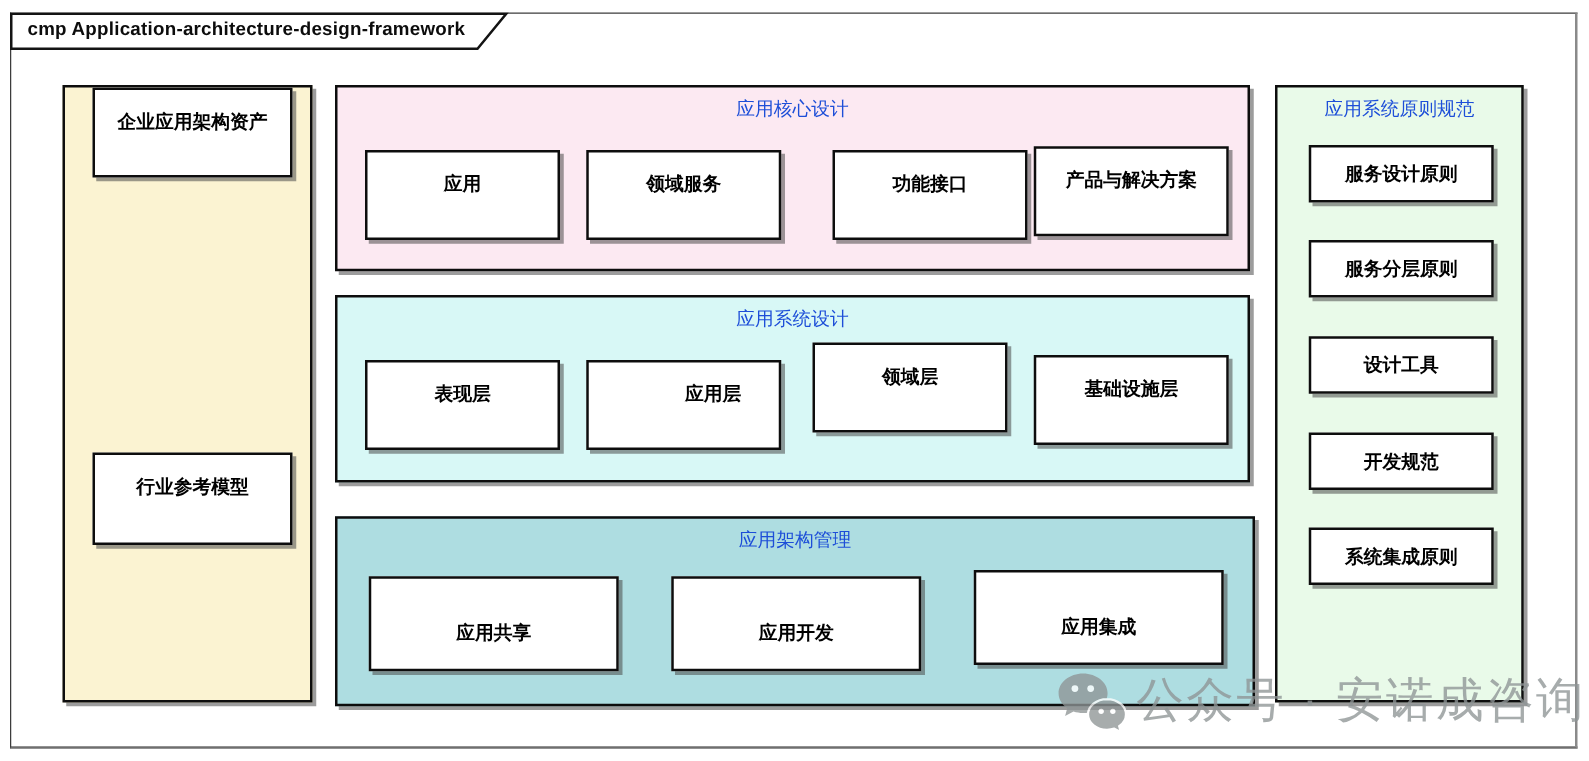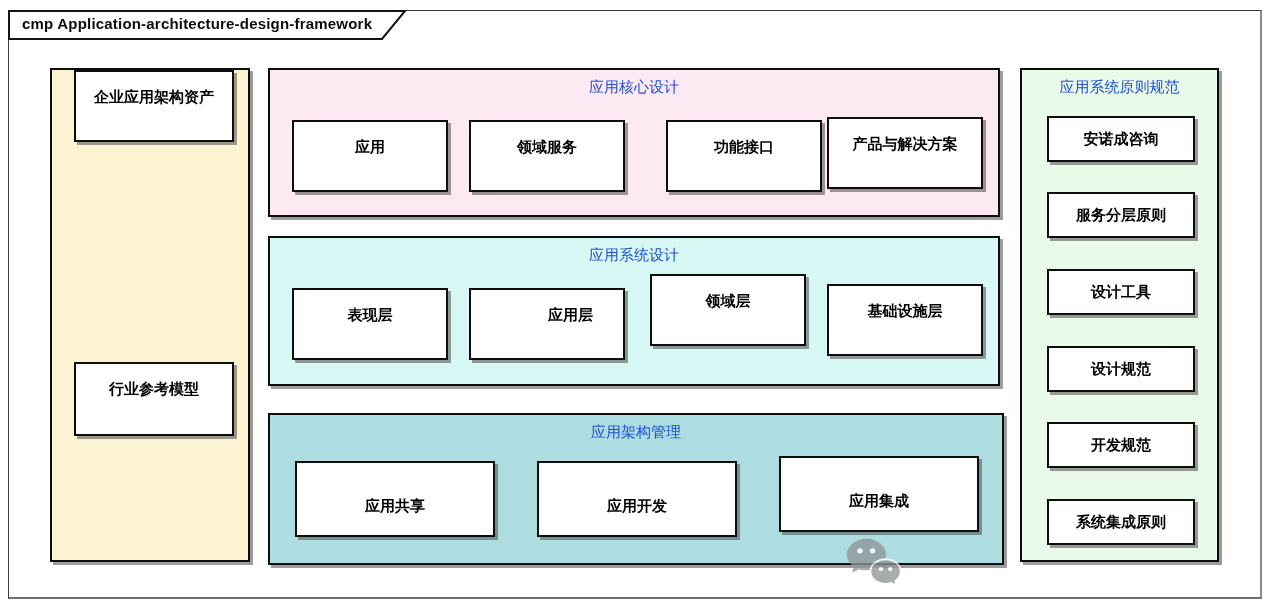--- a/index.html
+++ b/index.html
@@ -130,30 +130,27 @@
       <span class="lbl">应用开发</span>
     </div>
     <div class="box">
       <span class="lbl">应用集成</span>
     </div>
     <div class="ptitle">应用架构管理</div>
   </div>
 
   <div id="panel-principles" class="panel" style="background-color: rgb(233, 250, 233);">
     <div class="box">
-      <span class="lbl">安诺成咨询</span>
+      <span class="lbl">服务设计原则</span>
     </div>
     <div class="box">
       <span class="lbl">服务分层原则</span>
     </div>
     <div class="box">
       <span class="lbl">设计工具</span>
-    </div>
-    <div class="box">
-      <span class="lbl">设计规范</span>
     </div>
     <div class="box">
       <span class="lbl">开发规范</span>
     </div>
     <div class="box">
       <span class="lbl">系统集成原则</span>
     </div>
     <div class="ptitle">应用系统原则规范</div>
   </div>
 
@@ -163,15 +160,16 @@
         <path d="M23 2 C11.4 2 2 9.6 2 19 c0 5.2 2.9 9.8 7.4 12.9 L7.6 38.5 l7.2 -3.9 c2.5 0.8 5.3 1.3 8.2 1.3 11.6 0 21 -7.6 21 -17 C44 9.6 34.6 2 23 2 Z"></path>
         <path d="M43.5 24 c-9 0 -16.3 5.9 -16.3 13.2 0 7.3 7.3 13.2 16.3 13.2 2.2 0 4.4 -0.4 6.3 -1 l5.6 3 -1.4 -5.1 c3.5 -2.4 5.8 -6 5.8 -10.1 C59.8 29.9 52.5 24 43.5 24 Z" stroke="#ffffff" stroke-width="2"></path>
       </g>
       <g fill="#ffffff">
         <circle cx="16" cy="15" r="2.9"></circle>
         <circle cx="29.5" cy="15" r="2.9"></circle>
         <circle cx="38.5" cy="34.5" r="2.3"></circle>
         <circle cx="48.5" cy="34.5" r="2.3"></circle>
       </g>
     </svg>
+    <span class="wm-text" style="color: rgb(143, 149, 150);">公众号 · 安诺成咨询</span>
   </div>
 
 </div>
 
 </body></html>

